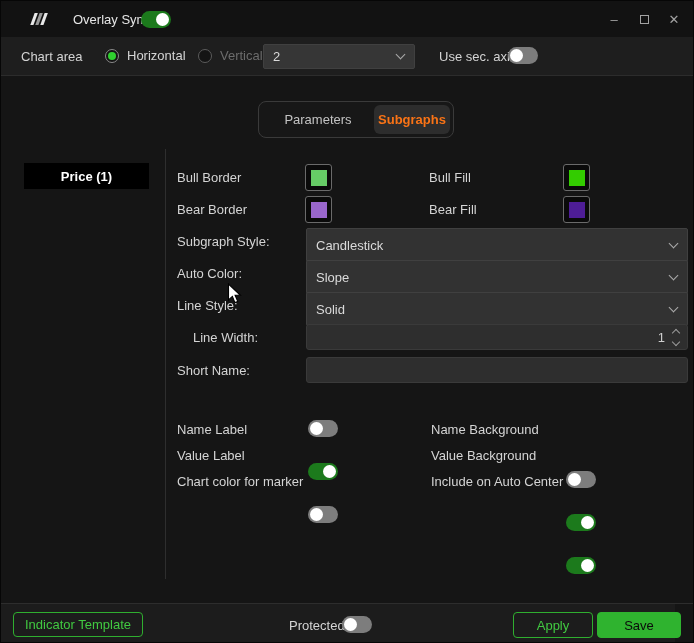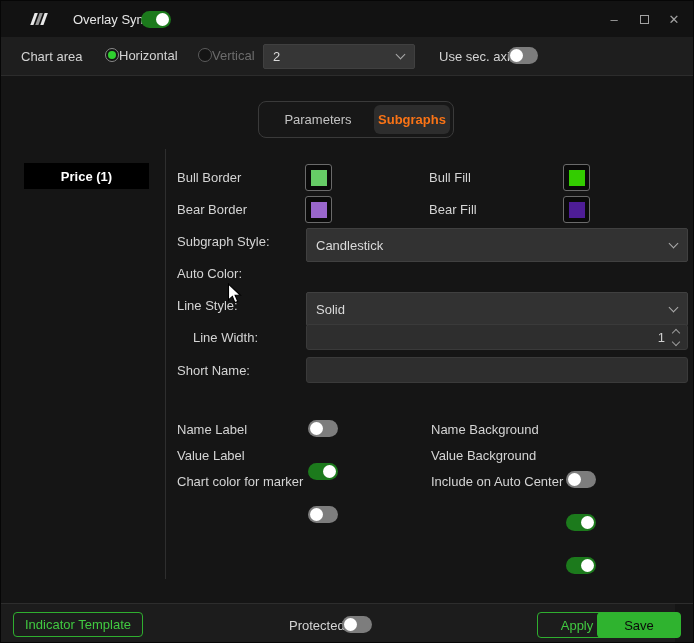--- a/index.html
+++ b/index.html
@@ -13,21 +13,21 @@
   
   .titlebar{position:absolute;top:0;left:0;right:0;height:36px;background:#121212;}
   .logo{position:absolute;left:28px;top:11px;}
   .wtitle{position:absolute;left:72px;top:11px;font-size:13px;color:#e6e6e6;white-space:nowrap;}
   .wincontrols{position:absolute;right:8px;top:8px;display:flex;gap:8px;}
   .winbtn{width:22px;height:20px;display:flex;align-items:center;justify-content:center;color:#a2a2a2;font-size:13px;cursor:default;}
   .maxbox{width:9px;height:9px;border:1px solid #a2a2a2;display:block;}
   
   .toolbar{position:absolute;top:36px;left:0;right:0;height:39px;background:#1e1e1e;border-bottom:1px solid #2c2c2c;}
   .lbl{font-size:13px;color:#d4d4d4;white-space:nowrap;}
-  .radio{position:absolute;display:flex;align-items:flex-start;cursor:default;}
+  .radio{position:absolute;display:flex;align-items:center;gap:8px;cursor:default;}
   .rcircle{width:14px;height:14px;border-radius:50%;border:1px solid #8a8a8a;background:#141414;position:relative;flex:0 0 14px;}
   .rcircle.selected::after{content:"";position:absolute;inset:2px;border-radius:50%;background:#2fd02f;}
   .dimtext{color:#6c6c6c;}
   .select{background:#323232;border:1px solid #404040;border-radius:2px;height:25px;display:flex;align-items:center;padding:0 10px 0 9px;cursor:default;}
   .select .val{font-size:13px;color:#dadada;flex:1;white-space:nowrap;}
   .chev{width:7px;height:7px;border-right:1.5px solid #ababab;border-bottom:1.5px solid #ababab;transform:rotate(45deg);margin-top:-4px;flex:0 0 7px;}
   
   .toggle{width:30px;height:17px;border-radius:9px;background:#7d7d7d;position:relative;cursor:pointer;flex:0 0 30px;}
   .toggle .knob{position:absolute;top:2px;left:2px;width:13px;height:13px;background:#fff;border-radius:50%;}
   .toggle.on{background:#1c7a1c;}
@@ -143,20 +143,24 @@
     <div class="chip" style="background-color: rgb(78, 29, 150);"></div>
   </div>
 
   <span class="lbl abs" style="left:176px;top:233px;">Subgraph Style:</span>
   <div class="select field-select" style="top:227px;">
     <span class="val">Candlestick</span>
     <span class="chev"></span>
   </div>
 
   <span class="lbl abs" style="left:176px;top:265px;">Auto Color:</span>
+  <div class="select field-select" style="top:259px;">
+    <span class="val">Slope</span>
+    <span class="chev"></span>
+  </div>
 
   <span class="lbl abs" style="left:176px;top:297px;">Line Style:</span>
   <div class="select field-select" style="top:291px;">
     <span class="val">Solid</span>
     <span class="chev"></span>
   </div>
 
   <span class="lbl abs" style="left:192px;top:329px;text-align:center;">Line Width:</span>
   <div class="spinfield" style="top:323px;">
     <span class="val">1</span>
@@ -201,21 +205,21 @@
 
   <div class="hdivider"></div>
   <div class="footer">
     <div class="btn btn-outline abs" style="left:12px;top:8px;height:25px;padding:0 11px;">
       <span>Indicator Template</span>
     </div>
     <span class="lbl abs" style="left:288px;top:14px;">Protected</span>
     <div class="toggle abs" style="left:341px;top:12px;">
         <div class="knob"></div>
       </div>
-    <div class="btn btn-outline abs" style="left:536px;top:8px;width:80px;height:26px;">
+    <div class="btn btn-outline abs" style="left:512px;top:8px;width:80px;height:26px;">
       <span>Apply</span>
     </div>
     <div class="btn btn-solid abs" style="left:596px;top:8px;width:84px;height:26px;">
       <span>Save</span>
     </div>
   </div>
 
   <svg class="cursor" width="15" height="22" viewBox="0 0 15 22">
     <path d="M1.5 1 L1.5 17 L5.4 13.4 L7.9 19.6 L10.7 18.4 L8.1 12.3 L13.4 12.3 Z" fill="#ffffff" stroke="#000000" stroke-width="1.1"></path>
   </svg>

